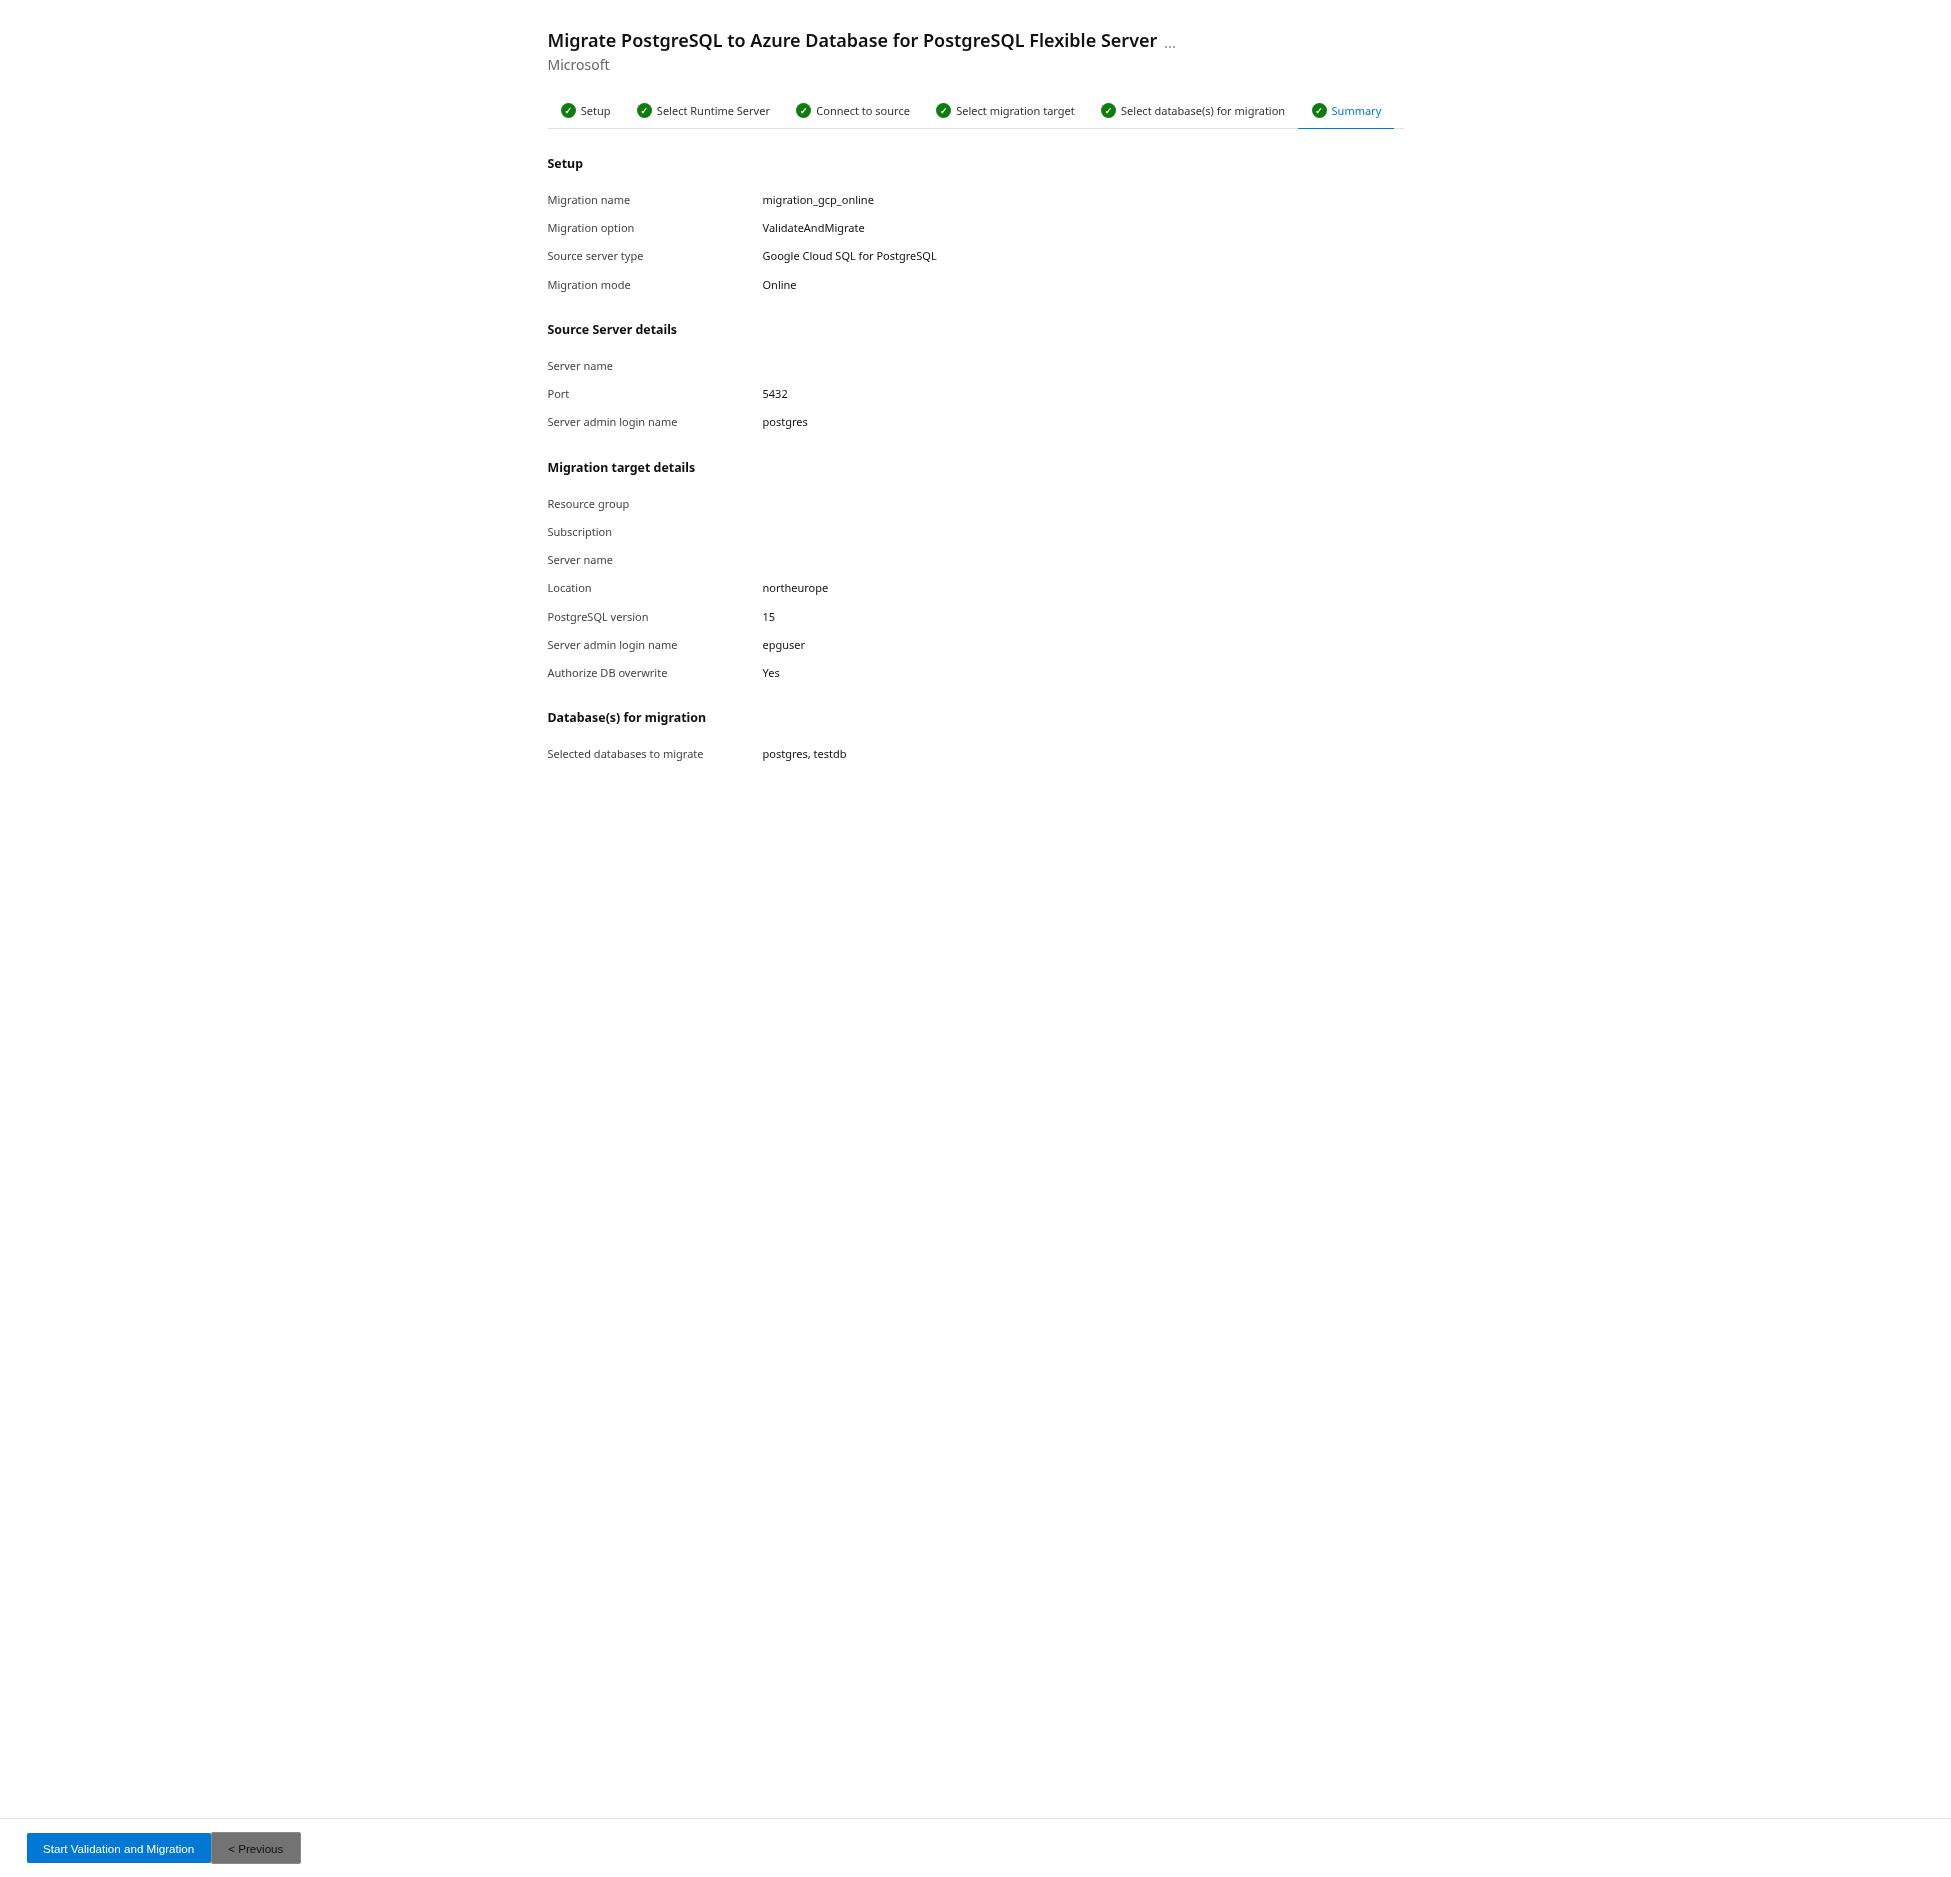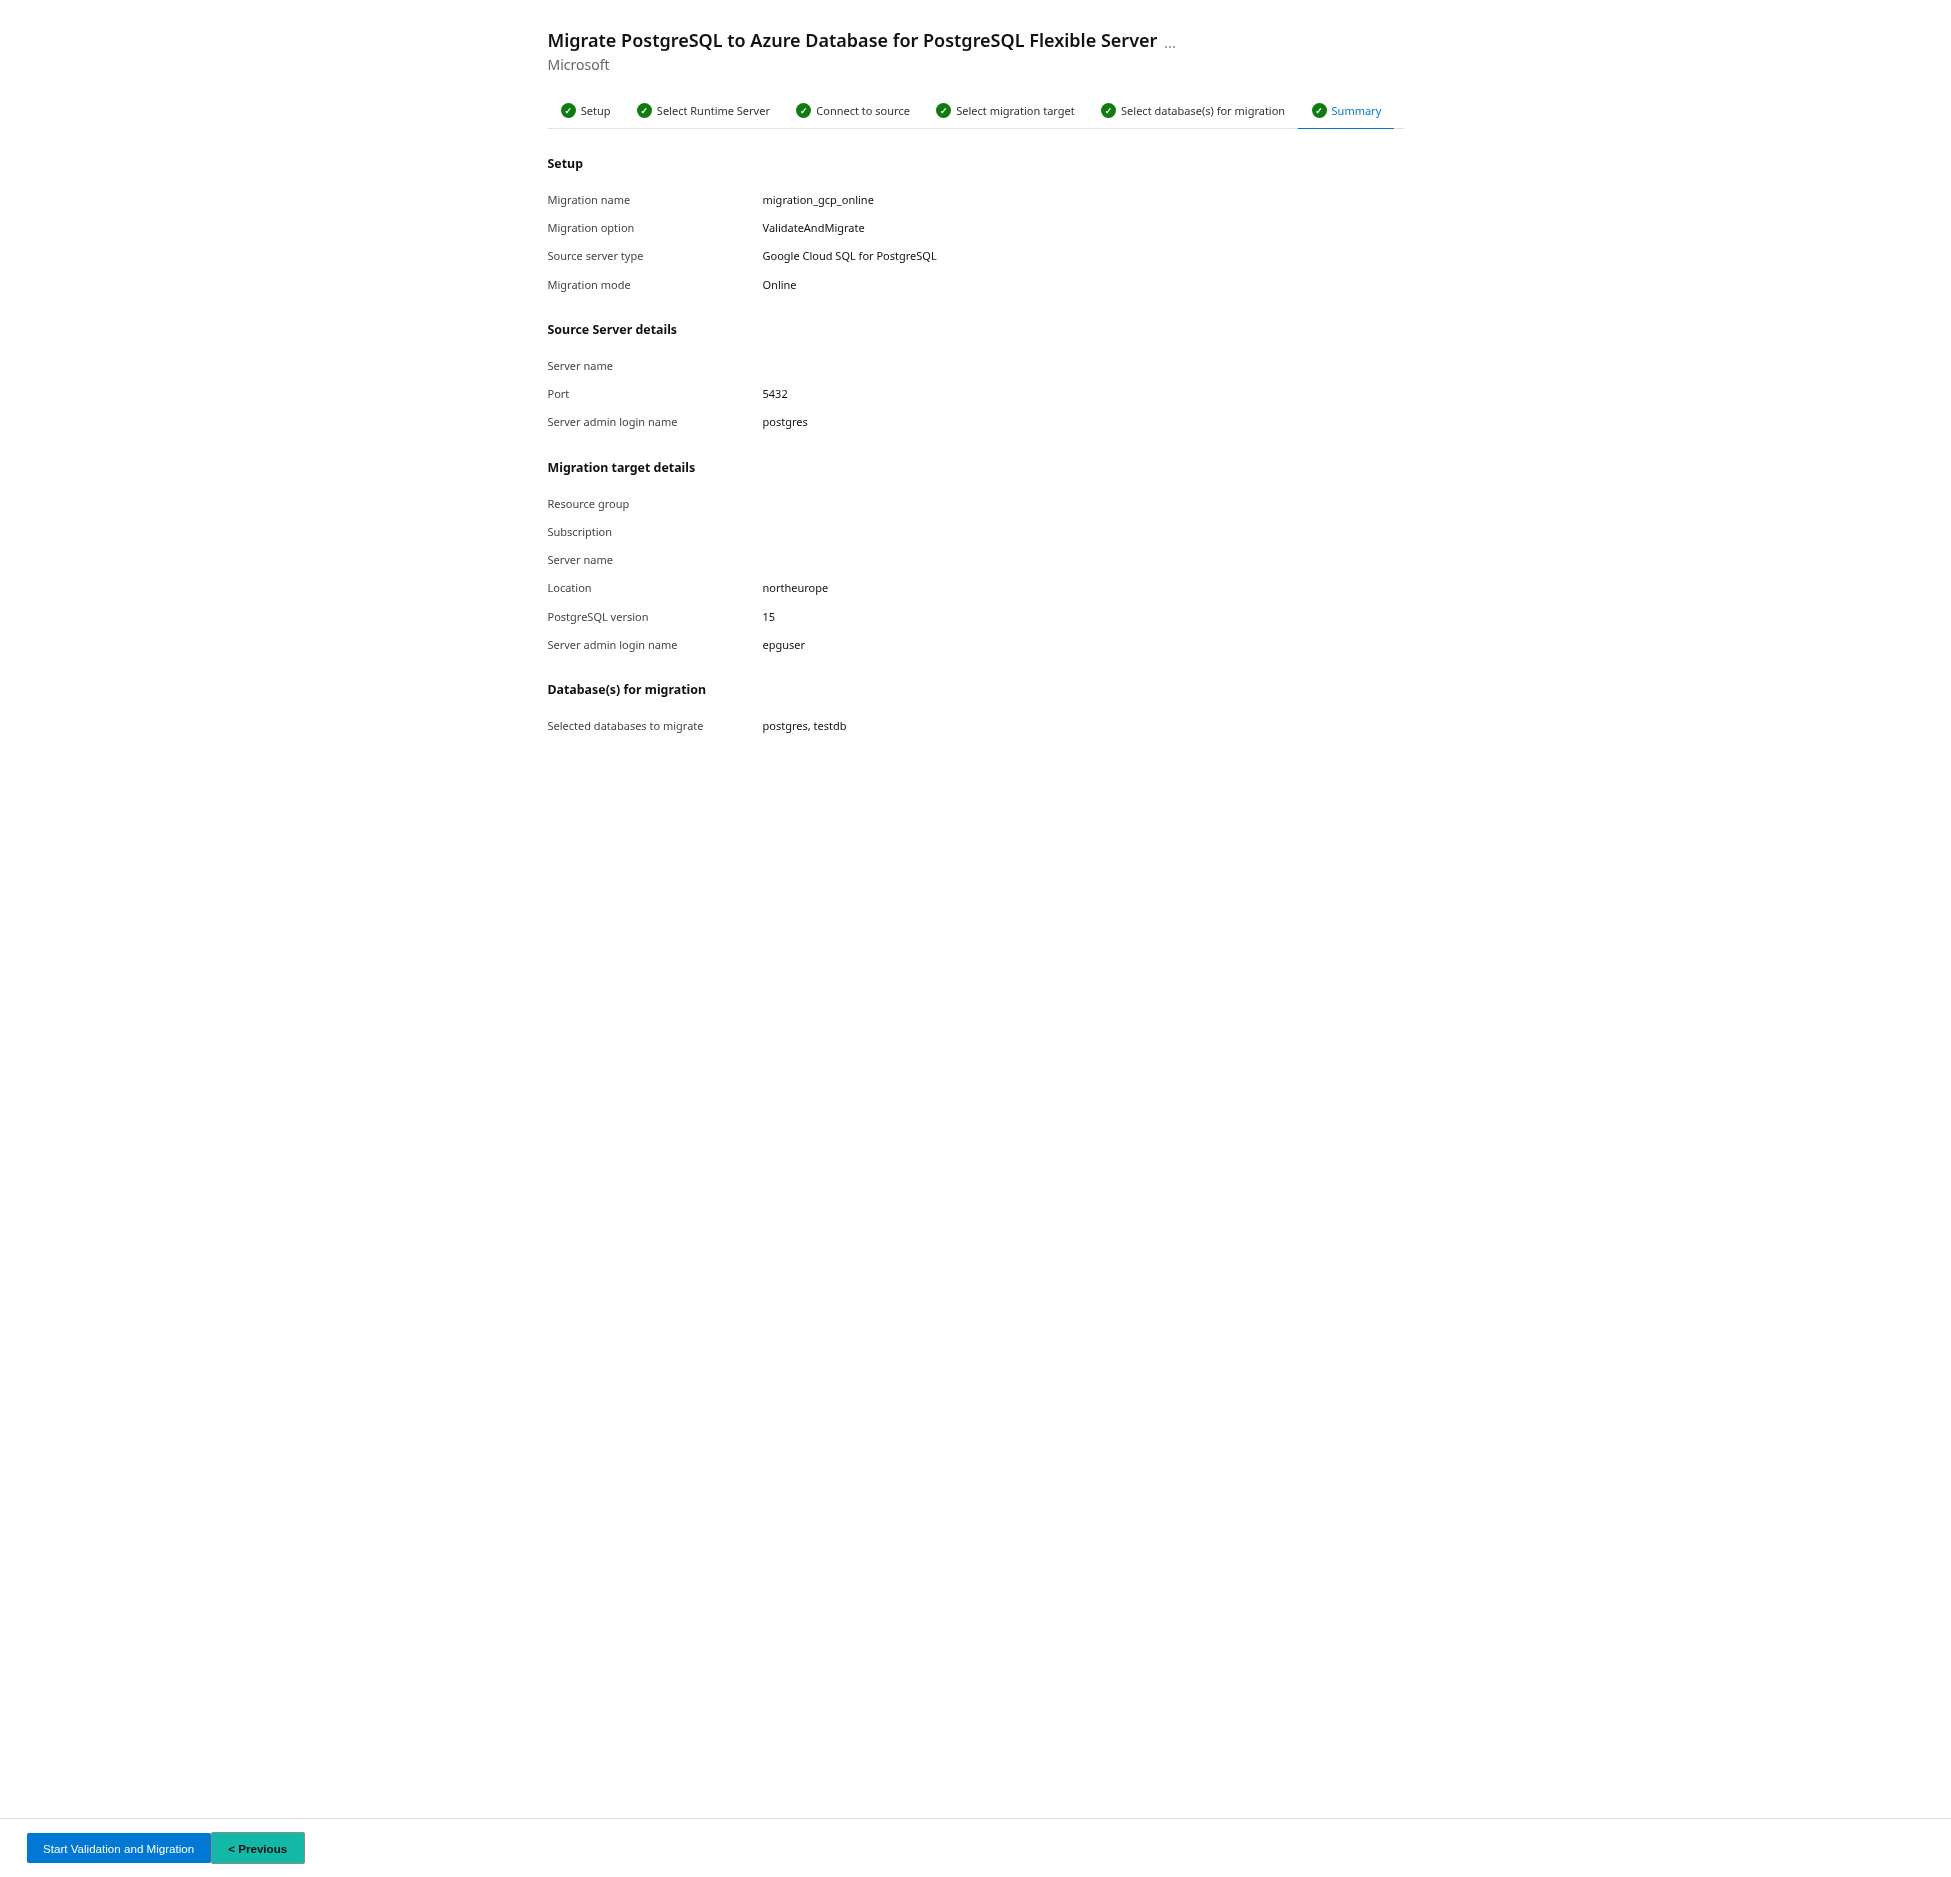--- a/index.html
+++ b/index.html
@@ -112,26 +112,26 @@
       background: #0078d4;
       color: #fff;
       border: none;
       padding: 8.3px 16.5px;
       font-size: 11.6px;
       font-weight: 500;
       cursor: pointer;
       border-radius: 1.7px;
     }
     .btn-secondary {
-      background: #14b8a6;
+      background: #737373;
       color: #111;
       border: 0.8px solid #8a8a8a;
       padding: 8.3px 16.5px;
       font-size: 11.6px;
-      font-weight: 700;
+      font-weight: 400;
       cursor: pointer;
       border-radius: 1.7px;
     }
     .content-area {
       padding-bottom: 66px;
     }
     .more-icon {
       margin-left: 6.6px;
       color: #888;
       font-size: 15px;
@@ -236,20 +236,24 @@
         <span class="field-value">northeurope</span>
       </div>
       <div class="field-row">
         <span class="field-label">PostgreSQL version</span>
         <span class="field-value">15</span>
       </div>
       <div class="field-row">
         <span class="field-label">Server admin login name</span>
         <span class="field-value">epguser</span>
       </div>
+      <div class="field-row">
+        <span class="field-label">Authorize DB overwrite</span>
+        <span class="field-value">Yes</span>
+      </div>
     </div>
 
     <div class="content-section">
       <div class="section-heading">Database(s) for migration</div>
       <div class="field-row">
         <span class="field-label">Selected databases to migrate</span>
         <span class="field-value">postgres, testdb</span>
       </div>
     </div>
 

